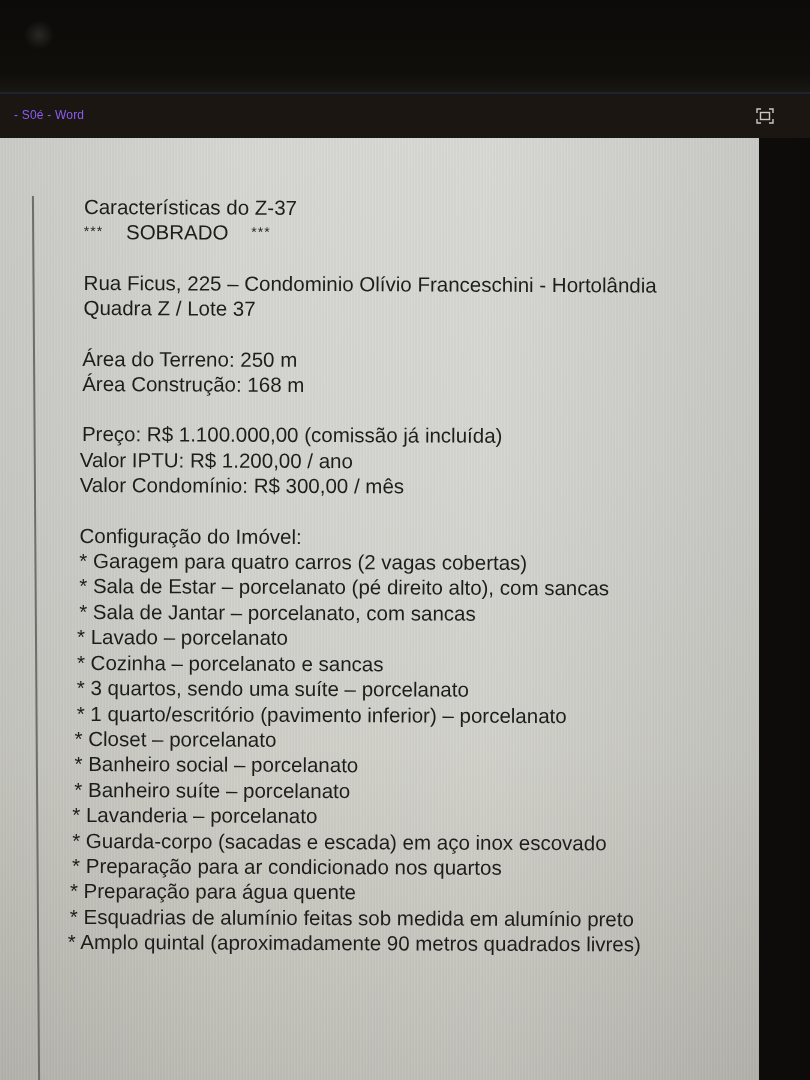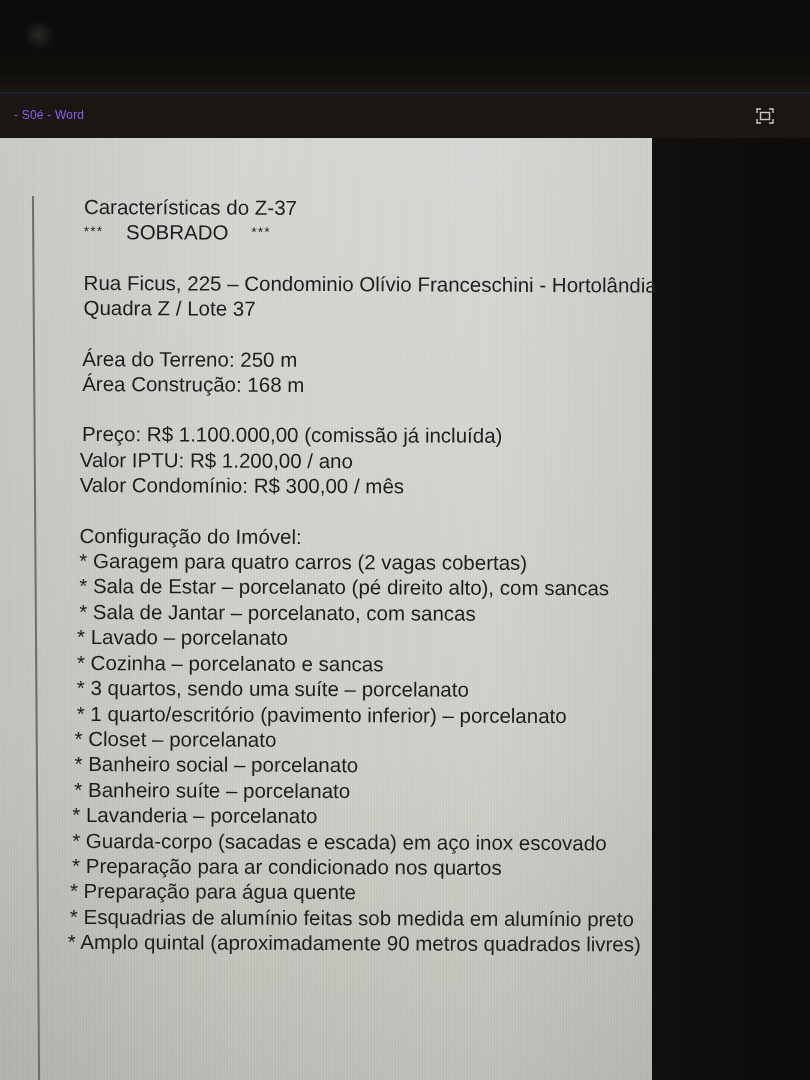--- a/index.html
+++ b/index.html
@@ -24,21 +24,21 @@
     }
     .titlebar-text {
       position: absolute; left: 6px; top: 14px;
       color: #8b5cf6; font-size: 12px; letter-spacing: 0.2px; margin-left: 8px;
     }
     .titlebar-button {
       position: absolute; right: 36px; top: 14px; width: 18px; height: 16px;
     }
     .titlebar-button svg { width: 18px; height: 16px; display: block; }
     .page {
-      position: absolute; left: 0; top: 138px; width: 652px; height: 942px;
+      position: absolute; left: 0; top: 138px; width: 759px; height: 942px;
       background:
         repeating-linear-gradient(90deg, rgba(255,255,255,0.05) 0px, rgba(255,255,255,0.05) 1px, rgba(0,0,0,0.04) 2px, rgba(0,0,0,0) 3px),
         linear-gradient(180deg, #d6d7d3 0%, #d3d4cf 35%, #cfcfc8 65%, #bdbcb5 100%);
     }
     .page-shade {
       position: absolute; left: 0; top: 0; width: 810px; height: 942px;
       background: linear-gradient(90deg, rgba(0,0,0,0.06) 0%, rgba(255,255,255,0) 30%, rgba(255,255,255,0.04) 60%, rgba(0,0,0,0.08) 100%);
     }
     .margin-line {
       position: absolute; left: 35px; top: 58px; width: 2px; height: 884px;

